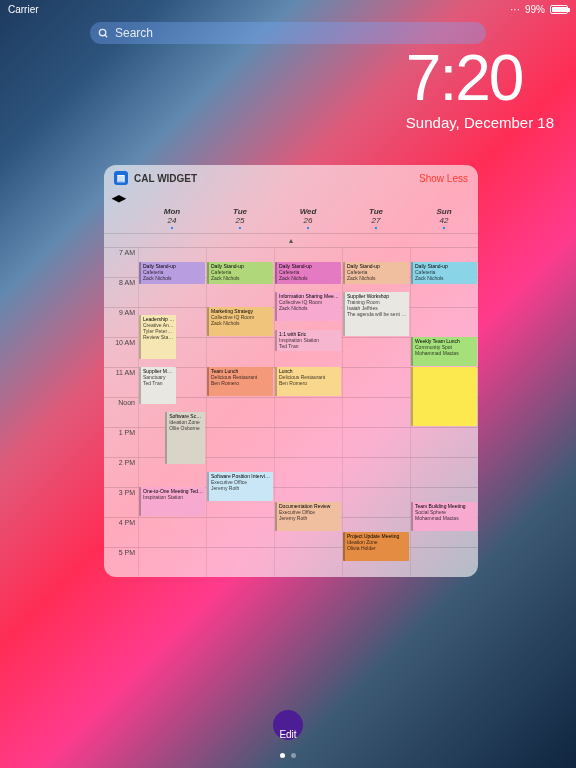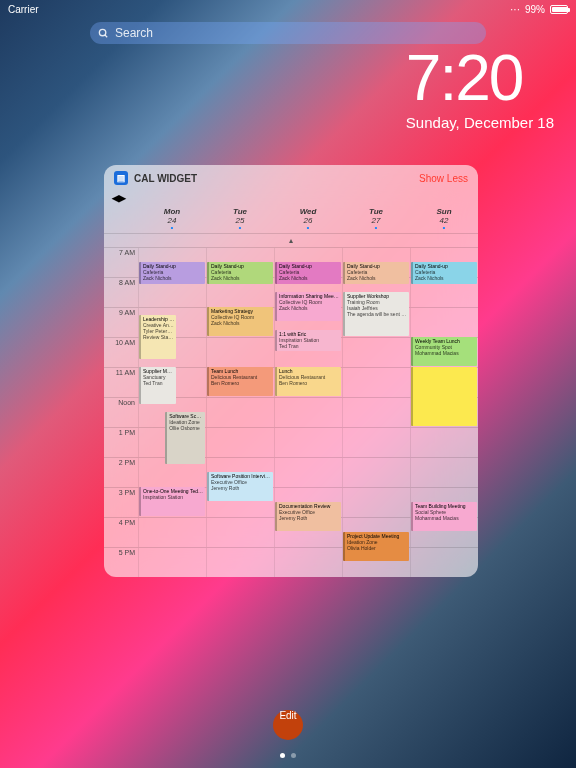--- a/index.html
+++ b/index.html
@@ -96,22 +96,22 @@
   border-left: 2px solid rgba(0,0,0,0.25);
   color: #000; border-radius: 1px;
   pointer-events: auto;
 }
 .ev .t { display: block; white-space: nowrap; overflow: hidden; text-overflow: ellipsis; }
 .ev .sub { opacity: 0.75; }
 
 
 .edit-btn {
   position: absolute; left: 50%; bottom: 28px; transform: translateX(-50%);
-  width: 30px; height: 30px; border-radius: 15px; background: #c2410c;
-  display: flex; align-items: flex-start; justify-content: center;
+  width: 30px; height: 30px; border-radius: 15px; background: #4c1d95;
+  display: flex; align-items: flex-end; justify-content: center;
   color: #fff; font-size: 10px;
 }
 .page-dots { position: absolute; bottom: 10px; left: 50%; transform: translateX(-50%); display: flex; gap: 6px; }
 .page-dots .d { width: 5px; height: 5px; border-radius: 50%; background: rgba(255,255,255,0.4); }
 .page-dots .d.on { background: #fff; }
 
 .battery {
   width: 18px; height: 9px; border: 1px solid #fff; border-radius: 2px; position: relative;
 }
 .battery::after { content: ""; position: absolute; right: -3px; top: 2px; width: 2px; height: 4px; background: #fff; border-radius: 0 1px 1px 0; }

